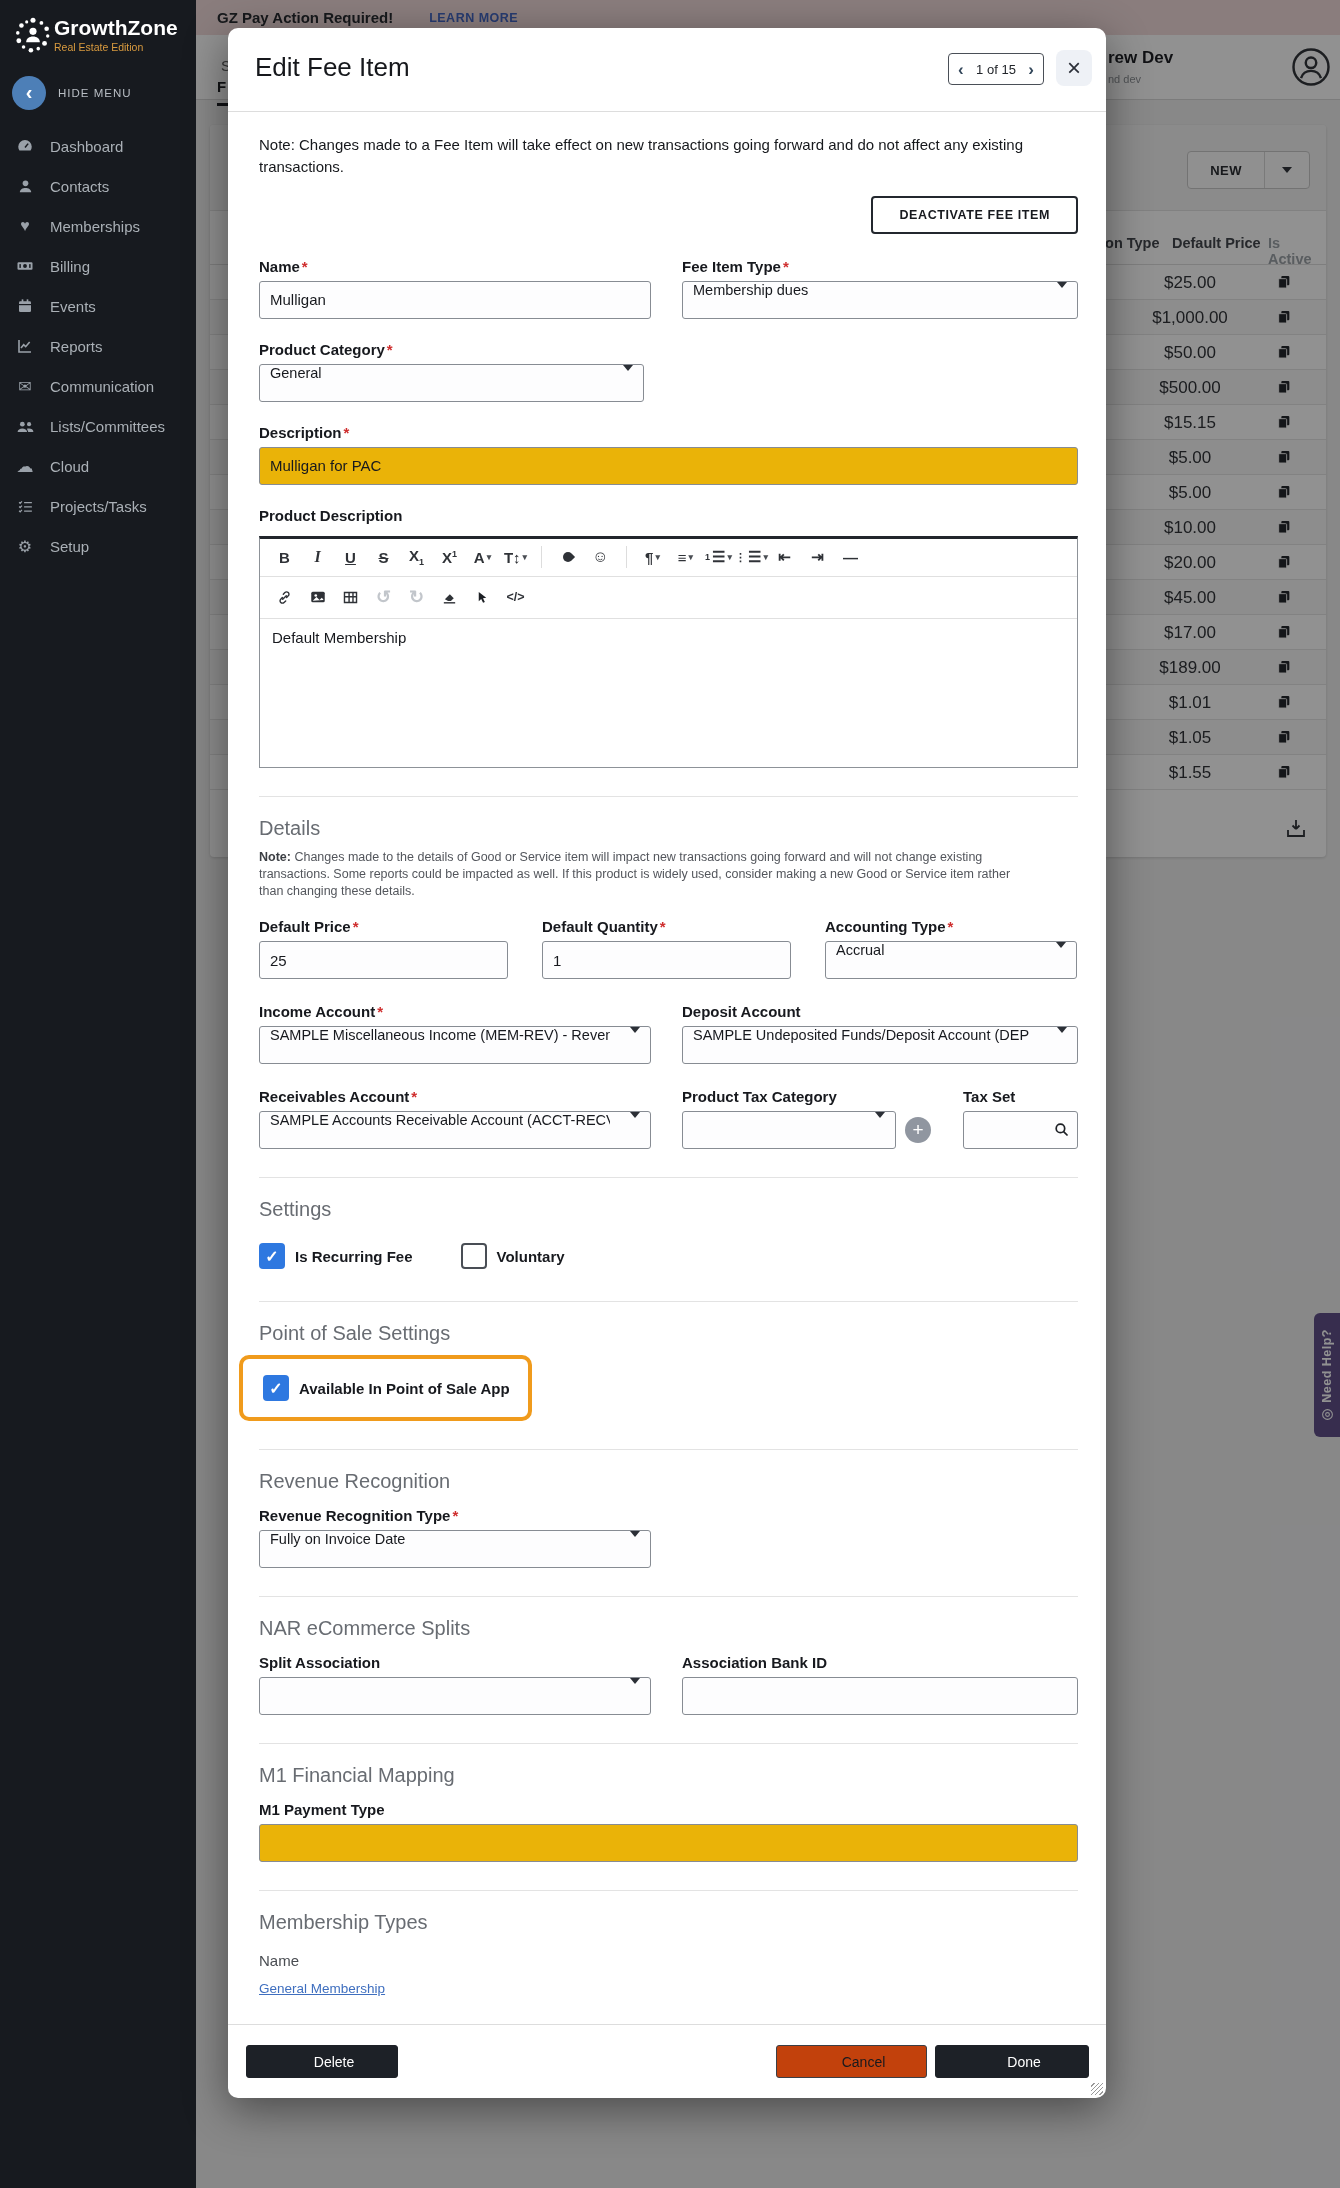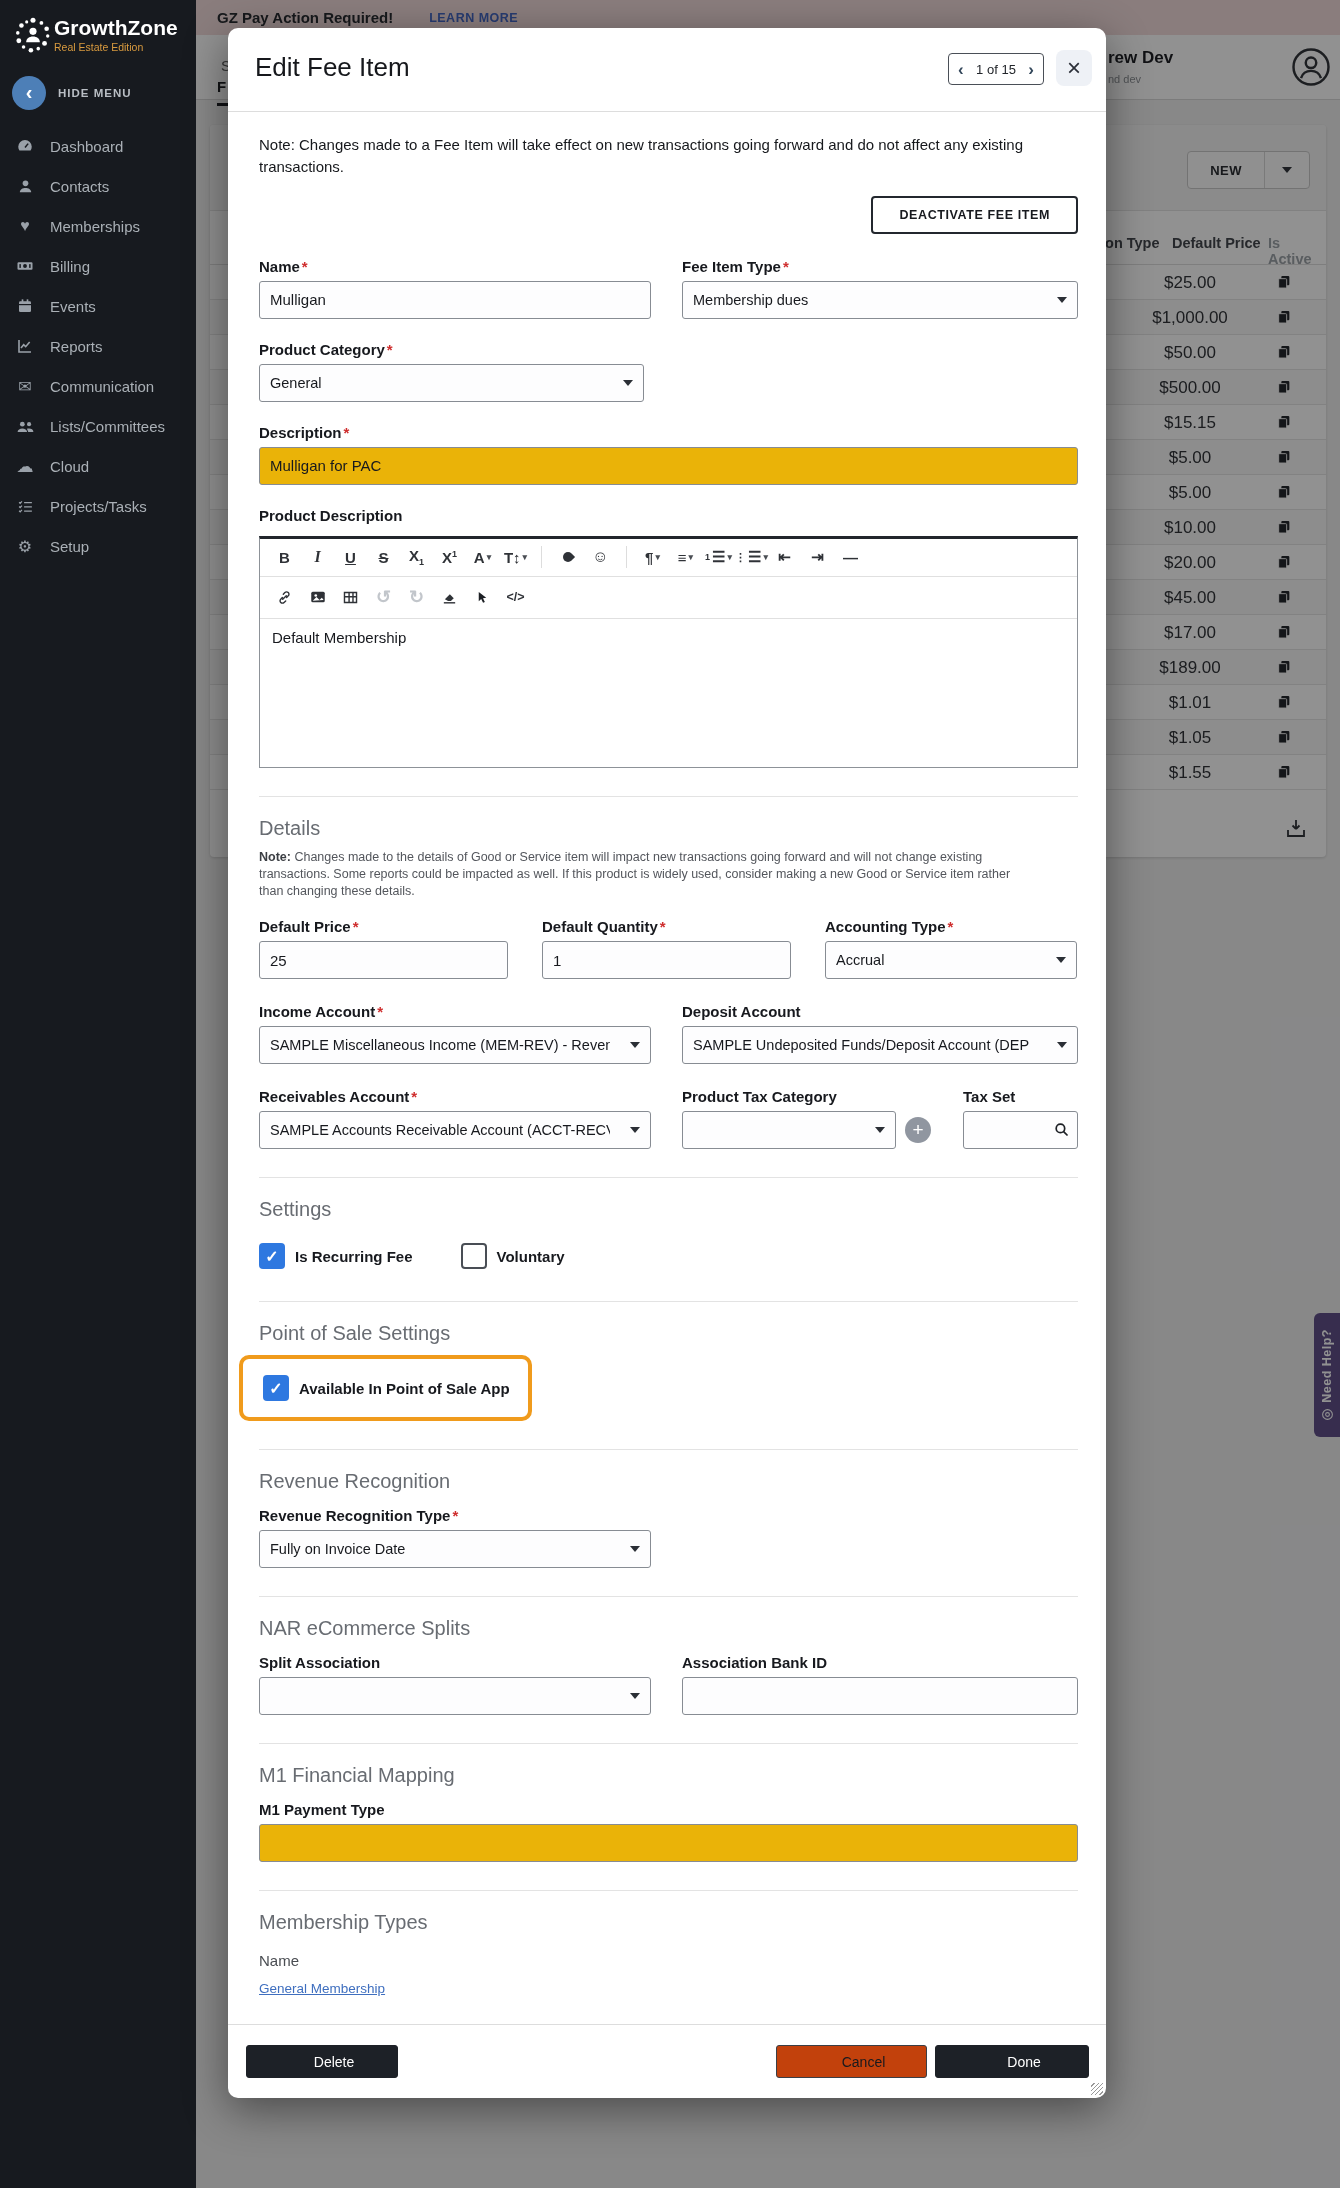--- a/index.html
+++ b/index.html
@@ -7,21 +7,21 @@
   body { font-family:"Liberation Sans", sans-serif; }
   .screen { position:relative; width:1340px; height:2188px; overflow:hidden; background:#17191e; }
 
   
   .sidebar { position:absolute; left:0; top:0; width:196px; height:100%; background:#171a1f; z-index:3; }
   .brand { display:flex; align-items:center; gap:0; padding:14px 10px 10px 12px; }
   .brand-name { color:#fff; font-size:21px; font-weight:700; line-height:1.05; }
   .brand-sub { color:#d99b3f; font-size:10.5px; font-weight:400; margin-top:2px; }
   .hide-menu { display:flex; align-items:center; gap:12px; padding:10px 12px; cursor:pointer; }
   .hide-circle { width:34px; height:34px; border-radius:50%; background:#4d7fb7; color:#fff; display:flex; align-items:center; justify-content:center; font-size:20px; font-weight:700; padding-bottom:2px; }
-  .hide-label { color:#b9bec4; font-size:11.5px; font-weight:700; letter-spacing:1px; }
+  .hide-label { color:#b9bec4; font-size:11.5px; font-weight:400; letter-spacing:1px; }
   .nav { margin-top:6px; }
   .nav-item { display:flex; align-items:center; gap:15px; height:40px; padding-left:15px; color:#aab0b6; font-size:15px; cursor:pointer; }
   .nav-ic { width:20px; display:inline-flex; justify-content:center; align-items:center; font-size:17px; color:#9aa1a9; }
 
   
   .bg { position:absolute; left:196px; top:0; width:1144px; height:100%; background:#efefef; }
   .gz-bar { height:35px; background:#f2dada; display:flex; align-items:center; padding-left:21px; gap:36px; }
   .gz-alert { font-size:15px; font-weight:700; color:#22262b; }
   .gz-link { font-size:12.5px; font-weight:700; letter-spacing:.5px; color:#3e63c4; cursor:pointer; }
   .app-header { position:relative; height:65px; background:#ffffff; border-bottom:1px solid #d8d8d8; }
@@ -63,21 +63,21 @@
   .deact-row { display:flex; justify-content:flex-end; margin-top:18px; }
   .btn-deact { height:38px; padding:0 26px; background:#fff; border:2px solid #23272e; border-radius:4px; font-size:12.5px; font-weight:700; letter-spacing:.6px; color:#17191e; cursor:pointer; font-family:inherit; }
 
   .row { display:flex; gap:31px; margin-top:22px; }
   .fld { display:flex; flex-direction:column; }
   .w392{width:392px} .w396{width:396px} .w385{width:385px} .w249{width:249px} .w252{width:252px} .w214{width:214px} .w115{width:115px} .wfull{width:819px}
   .flabel { font-size:15px; font-weight:700; color:#17191e; margin-bottom:6px; }
   .req::after { content:"*"; color:#cf2e2e; margin-left:2px; }
   .input { height:38px; border:1px solid #878c93; border-radius:3px; background:#fdfdfe; font:15px "Liberation Sans",sans-serif; padding:0 10px; color:#17191e; width:100%; }
   .input.tint { background:#eab308; }
-  .selectbox { height:38px; border:1px solid #878c93; border-radius:3px; background:#fdfdfe; display:flex; align-items:center; justify-content:space-between; padding:0 10px; font-size:14.5px; color:#17191e; cursor:pointer; }
+  .selectbox { height:38px; border:1px solid #878c93; border-radius:3px; background:#fdfdfe; display:flex; justify-content:space-between; padding:0 10px; font-size:14.5px; color:#17191e; cursor:pointer; }
   .sel-txt { white-space:nowrap; overflow:hidden; max-width:92%; }
   .searchbox { position:relative; }
   .searchbox .input { padding-right:30px; }
   .sb-ic { position:absolute; right:8px; top:10px; }
   .plus-btn { width:26px; height:26px; border-radius:50%; background:#9096a0; color:#fff; font-size:19px; display:flex; align-items:center; justify-content:center; align-self:flex-end; margin:0 0 6px 9px; cursor:pointer; }
 
   .editor { border:1px solid #8d9298; border-top:3px solid #22262c; margin-top:6px; }
   .tb-row { display:flex; align-items:center; padding:0 8px; border-bottom:1px solid #e0e0e0; }
   .tb-row.r1 { height:38px; } .tb-row.r2 { height:42px; }
   .tb-ic { min-width:33px; height:28px; display:inline-flex; align-items:center; justify-content:center; gap:2px; font-size:15px; font-weight:700; color:#2f3237; cursor:pointer; border-radius:3px; }

